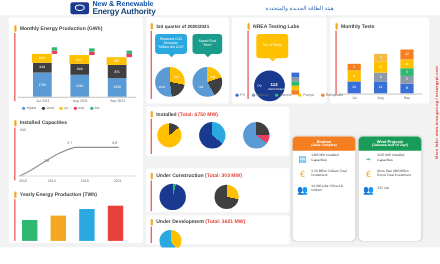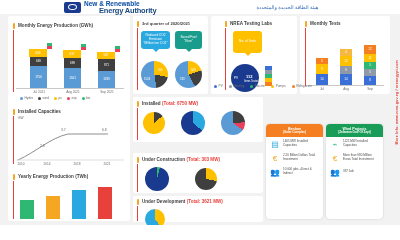--- a/index.html
+++ b/index.html
@@ -18,21 +18,21 @@
     background: #ffffff; display: flex; align-items: center;
   }
   .logo-badge {
     width: 17px; height: 11px; margin-left: 64px; border-radius: 2px;
     background: #1a3a8f; display: flex; align-items: center; justify-content: center;
   }
   .logo-badge .ring {
     width: 9px; height: 6px; border: 1px solid #ffffff; border-radius: 50%;
   }
   .brand-line1 { font-size: 6.5px; color: #0b4ea2; font-weight: bold; margin-left: 3px; line-height: 7px; }
-  .brand-line2 { font-size: 7.5px; color: #19487f; font-weight: bold; margin-left: 18px; line-height: 8px; letter-spacing: -.2px; }
+  .brand-line2 { font-size: 7.5px; color: #19487f; font-weight: bold; margin-left: 3px; line-height: 8px; letter-spacing: -.2px; }
   .brand-ar { font-size: 5px; color: #0b4ea2; margin-left: 100px; opacity: .85; }
 
   
   .panel { position: absolute; background: #ffffff; border-radius: 2px; }
   .sec-title { font-size: 4.6px; font-weight: bold; color: #3f3f3f; white-space: nowrap; }
   .sec-bar { position: absolute; width: 2px; height: 6px; background: #f5a623; border-radius: 1px; }
   .accent-line { position: absolute; width: 1px; background: #e8403a; }
 
   .axis { position: absolute; background: #c9c9c9; }
 

